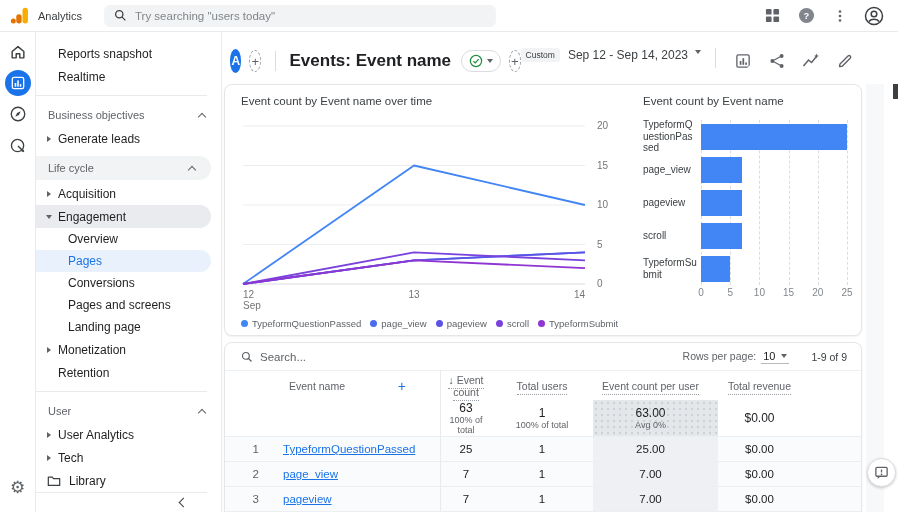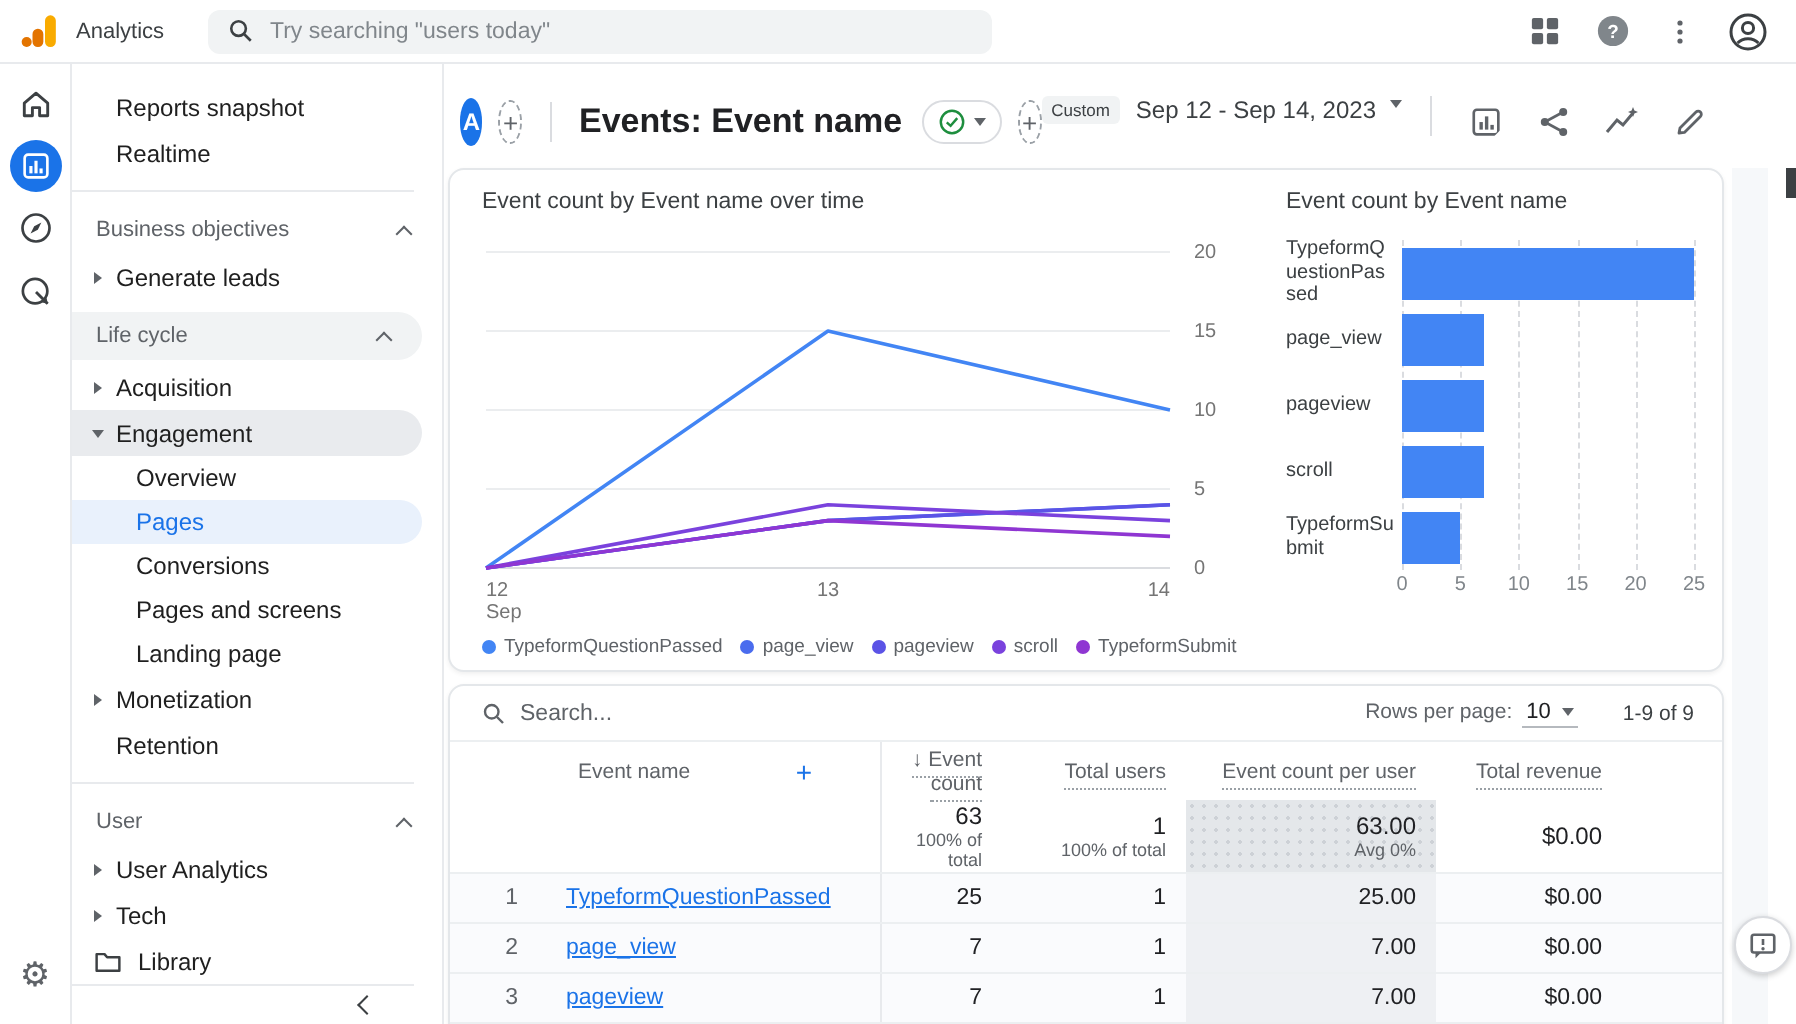--- a/index.html
+++ b/index.html
@@ -88,21 +88,21 @@
   .rpp{display:flex;align-items:flex-start;font-size:10.5px;color:#5f6368;gap:5px;margin-right:22px}
   .rpp-val{display:flex;align-items:center;gap:6px;font-size:11px;color:#202124;border-bottom:1px solid #b5b9be;padding:0 2px 1px 2px;cursor:pointer}
   .pagination{font-size:10.5px;color:#3c4043}
   .trow{display:grid;grid-template-columns:216px 60px 92px 125px 93px 1fr;align-items:center}
   .thead{height:29px}
   .thcell{font-size:10.5px;color:#5f6368}
   .thcell .sortable{border-bottom:1px dotted #9aa0a6;padding-bottom:2px;cursor:pointer}
   .dimcell{display:flex;align-items:center;height:100%;border-right:1px solid #e8eaed;position:relative}
   .dim-hdr-label{margin-left:64px}
   .plus-col{position:absolute;right:34px;color:#1a73e8;font-size:14px;cursor:pointer}
-  .num{text-align:right;padding-right:10px}
+  .num{text-align:center;padding-right:10px}
   .totals{height:36px}
   .totals .main-val{font-size:12px;font-weight:500;color:#202124}
   .totals .sub-val{font-size:9px;color:#5f6368;margin-top:0}
   .cell-shaded{background:#eef0f3;height:100%;display:flex;flex-direction:column;justify-content:center}
   .totals .cell-shaded{background:#e4e7ea;background-image:radial-gradient(#cdd1d6 0.8px,transparent 0.9px);background-size:6px 6px}
   .drow{height:25px;background:#fafbfd;border-top:1px solid #eceff1;font-size:11.5px;color:#202124}
   .drow .idx{width:34px;text-align:right;color:#5f6368;padding-right:0;font-size:11.5px}
   .drow .ename{margin-left:24px;color:#1a73e8;text-decoration:underline;cursor:pointer;font-size:11.5px}
   .drow .cell-shaded{justify-content:center}
   .partial{height:25px;background:#fafbfd;border-top:1px solid #eceff1}

